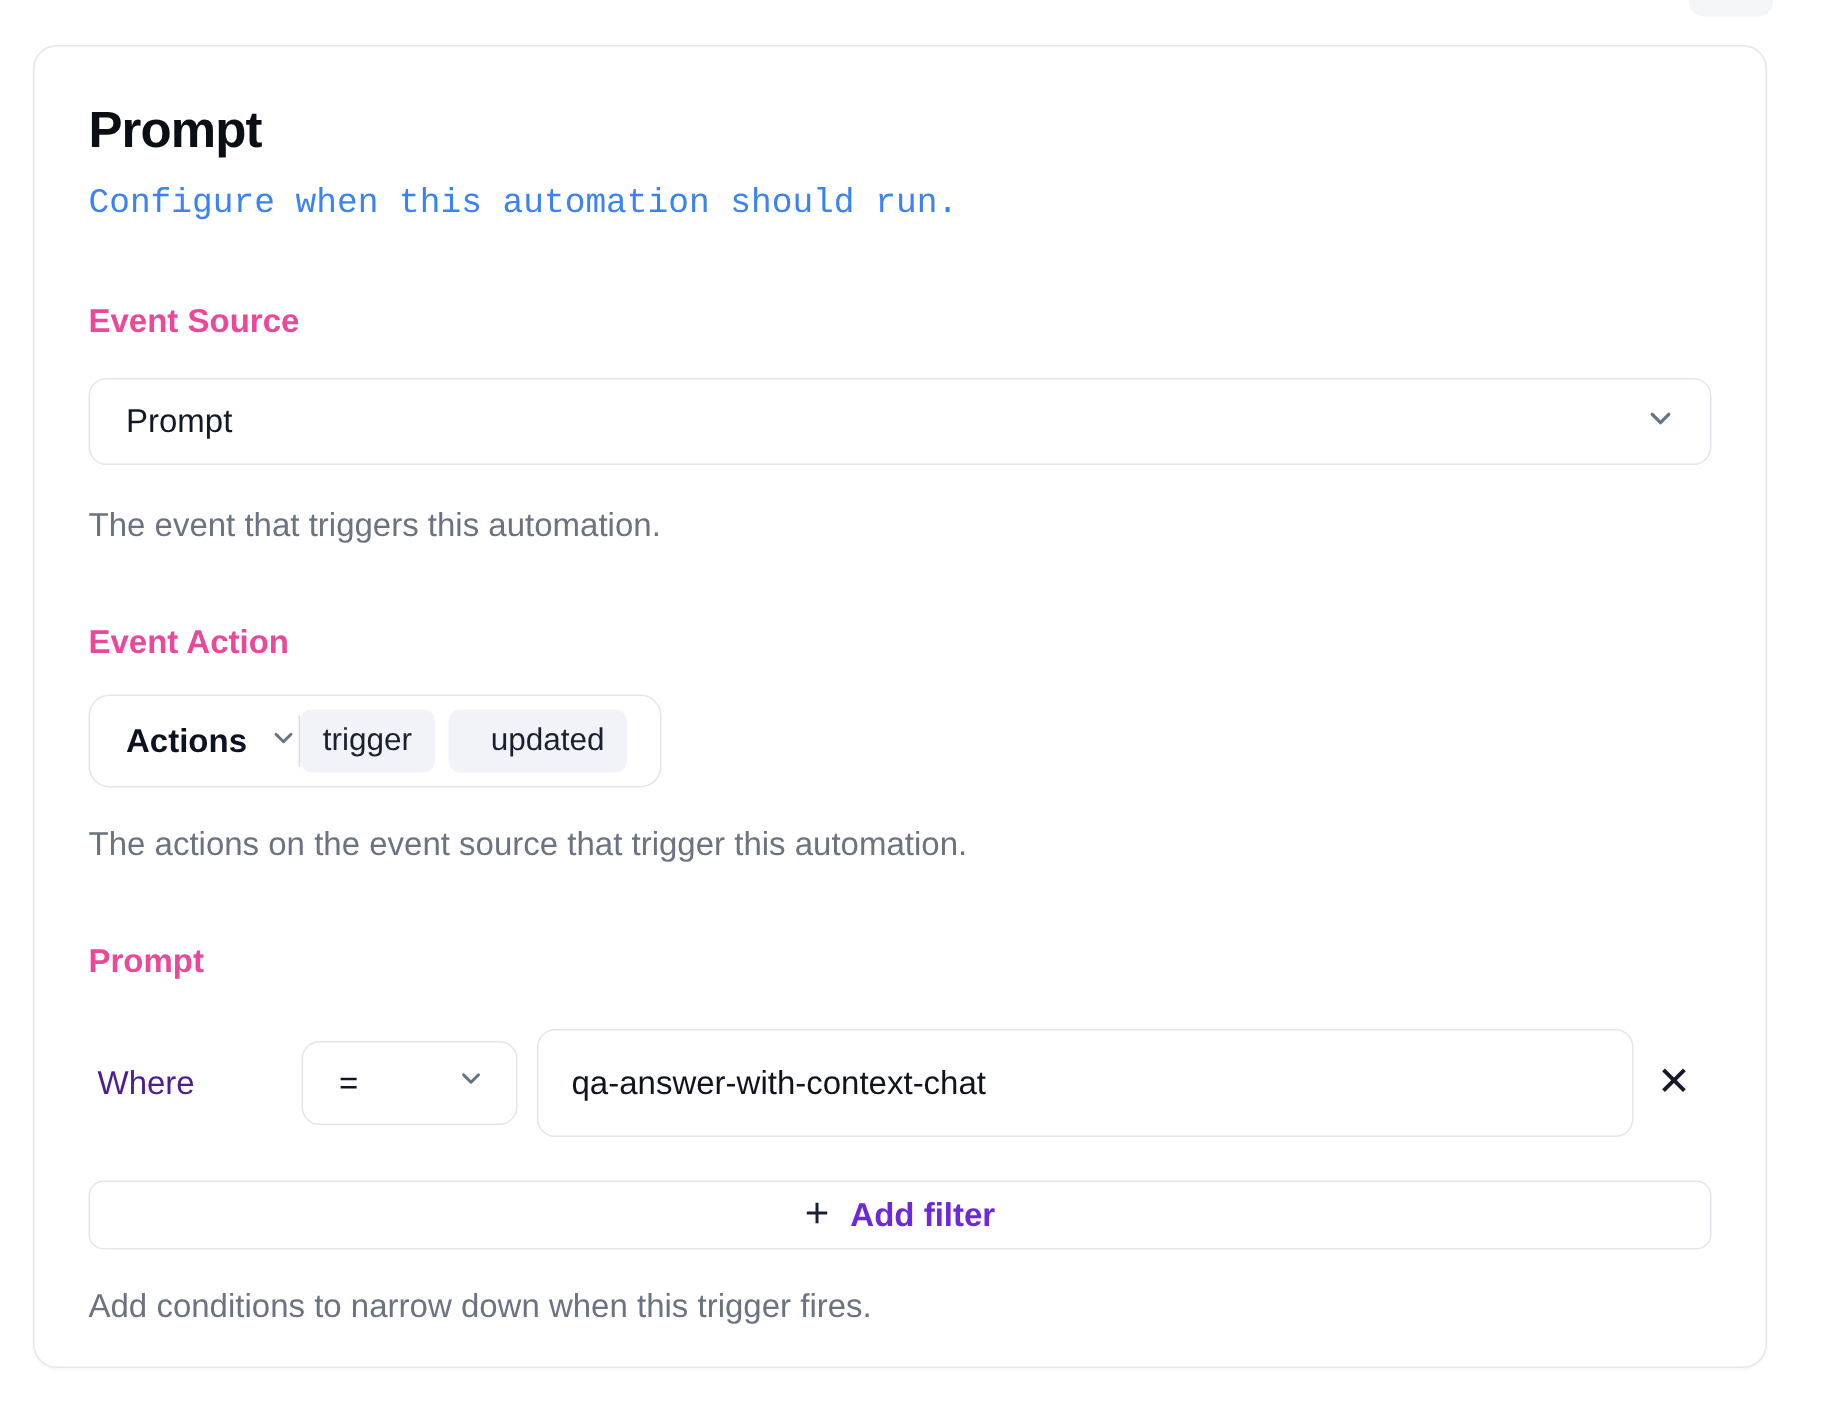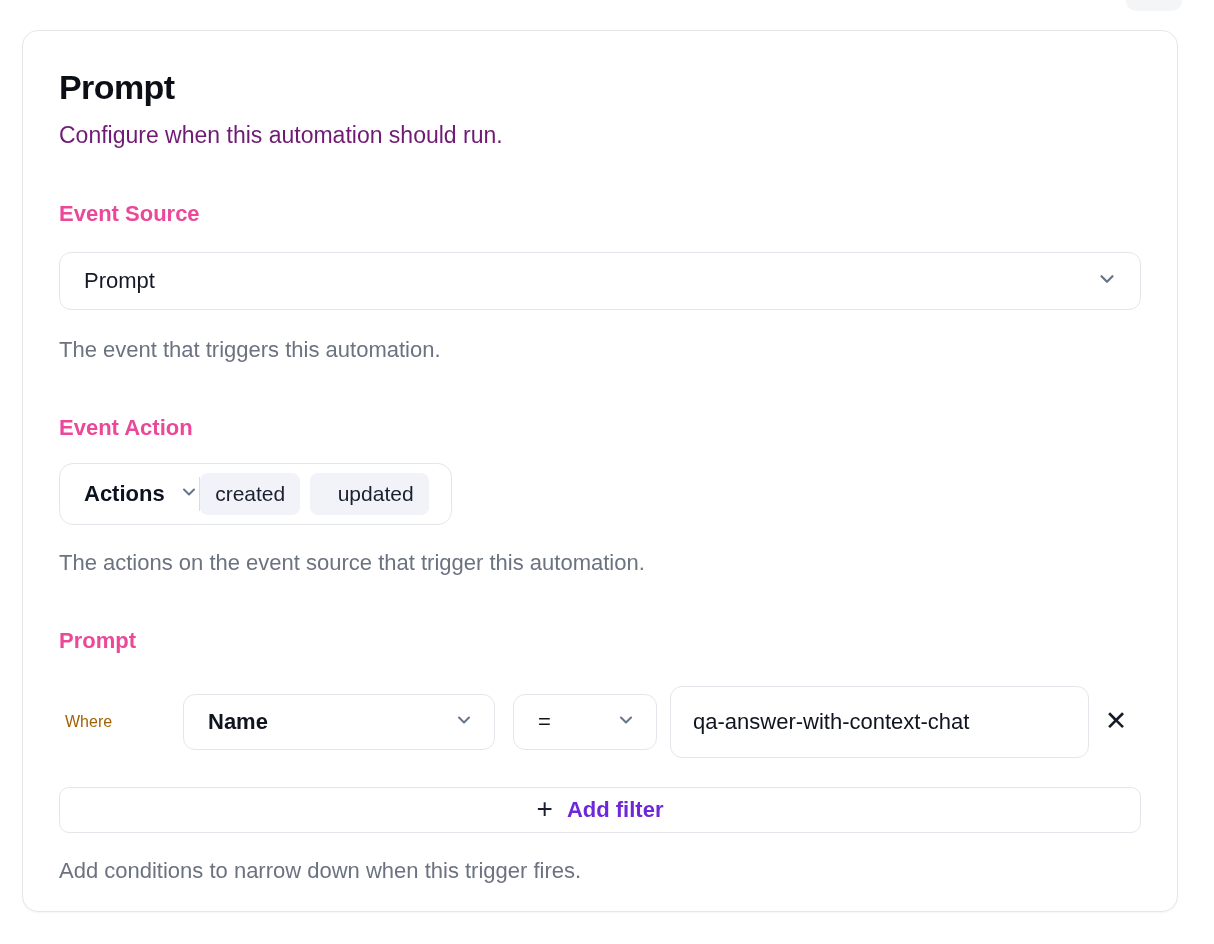--- a/index.html
+++ b/index.html
@@ -30,22 +30,23 @@
   .card-title {
     font-size: 34px;
     font-weight: 700;
     letter-spacing: -0.6px;
     color: #0b0e14;
     line-height: 1.2;
   }
   .card-subtitle {
     margin-top: 13px;
     font-size: 23px;
-    color: #701a75;
+    color: #3b82f6;
     line-height: 1.3;
+    font-family: Liberation Mono, monospace;
   }
   .field-label {
     font-size: 22px;
     font-weight: 700;
     color: #ec4899;
     line-height: 1.3;
   }
   .help-text {
     font-size: 22px;
     color: #6b7280;
@@ -111,22 +112,22 @@
   .help-after-actions { margin-top: 24px; }
   
   .filter-row {
     margin-top: 30px;
     display: flex;
     align-items: center;
   }
   .where-label {
     width: 124px;
     padding-left: 6px;
-    font-size: 16px;
-    color: #a16207;
+    font-size: 22px;
+    color: #4c1d95;
     flex: 0 0 auto;
   }
   .mini-select {
     height: 56px;
     border: 1.5px solid #e4e6eb;
     border-radius: 12px;
     background: #fff;
     display: flex;
     align-items: center;
     justify-content: space-between;
@@ -220,40 +221,32 @@
     <span class="actions-trigger">
       <span class="label">Actions</span>
       <span class="chev">
         <svg width="20" height="20" viewBox="0 0 20 20" fill="none">
           <path d="M5 7.5 L10 12.5 L15 7.5" stroke="#64748b" stroke-width="2" stroke-linecap="round" stroke-linejoin="round"></path>
         </svg>
       </span>
     </span>
     <span class="v-divider"></span>
     <span>
-      <span class="tag">created</span>
+      <span class="tag">trigger</span>
       <span class="tag">updated</span>
     </span>
   </div>
   <div class="help-text help-after-actions">The actions on the event source that trigger this automation.</div>
 
   
   <div class="field-label mt-section">Prompt</div>
 
   <div class="filter-row">
     <span class="where-label">Where</span>
 
-    <div class="mini-select field-select">
-      <span class="value">Name</span>
-      <span class="chev">
-        <svg width="20" height="20" viewBox="0 0 20 20" fill="none">
-          <path d="M5 7.5 L10 12.5 L15 7.5" stroke="#64748b" stroke-width="2" stroke-linecap="round" stroke-linejoin="round"></path>
-        </svg>
-      </span>
-    </div>
 
     <div class="mini-select op-select">
       <span class="value">=</span>
       <span class="chev">
         <svg width="20" height="20" viewBox="0 0 20 20" fill="none">
           <path d="M5 7.5 L10 12.5 L15 7.5" stroke="#64748b" stroke-width="2" stroke-linecap="round" stroke-linejoin="round"></path>
         </svg>
       </span>
     </div>
 

